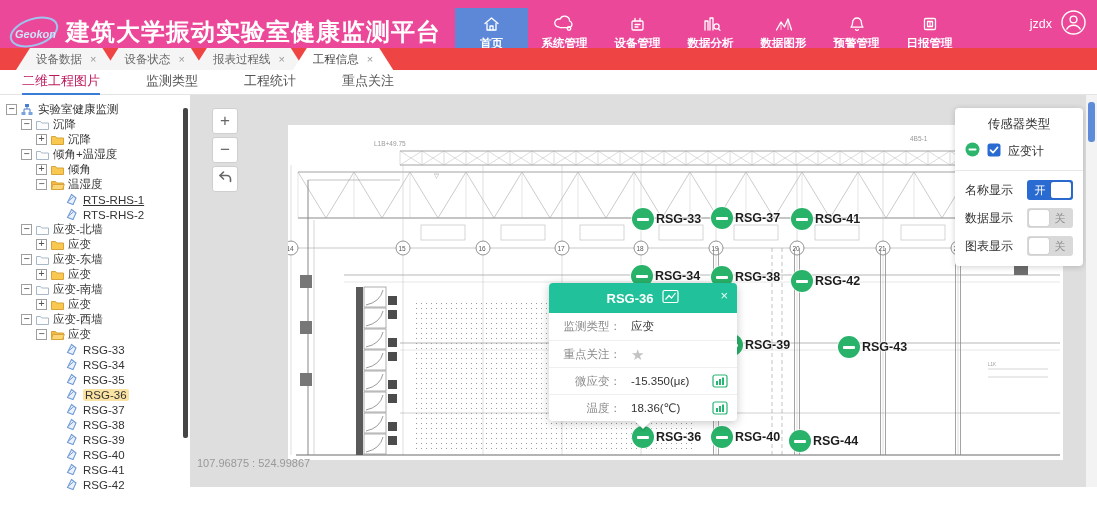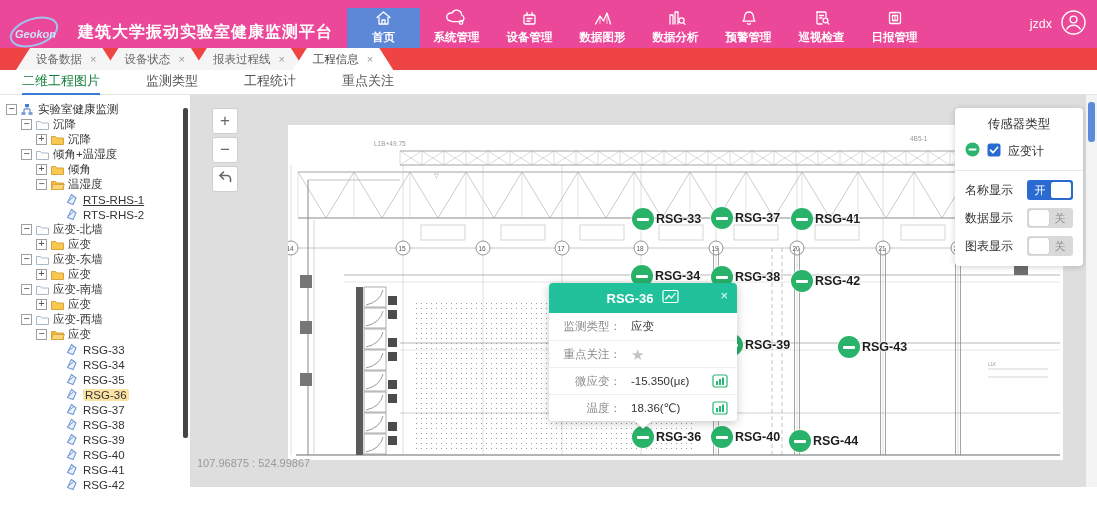--- a/index.html
+++ b/index.html
@@ -3,44 +3,44 @@
 <meta charset="utf-8">
 <style>
   *{margin:0;padding:0;box-sizing:border-box}
   html,body{background:#fff}
   #app{position:relative;width:1097px;height:515px;background:#fff;overflow:hidden;
        font-family:"Liberation Sans","DejaVu Sans",sans-serif;color:#333;font-size:12px}
 
   
   .header{position:absolute;left:0;top:0;width:1097px;height:64px;background:#ec4899;display:flex;align-items:center}
   .logo{width:56px;height:40px;margin-left:6px;flex:0 0 auto}
-  .app-title{color:#fff;font-size:16px;font-weight:bold;letter-spacing:1px;margin-left:16px;white-space:nowrap}
+  .app-title{color:#fff;font-size:24px;font-weight:bold;letter-spacing:1px;margin-left:4px;white-space:nowrap}
   .nav{display:flex;margin-left:14px;height:48px}
-  .nav-item{width:73px;height:48px;display:flex;flex-direction:column;align-items:center;cursor:pointer}
+  .nav-item{width:73px;height:48px;display:flex;flex-direction:column;align-items:center;justify-content:center;cursor:pointer}
   .nav-item.active{background:#5d88d8}
   .nav-ic{height:20px;display:flex;align-items:center;justify-content:center}
   .nav-ic svg{display:block}
   .nav-label{color:#fff;font-size:11.5px;font-weight:bold;margin-top:2px;white-space:nowrap}
   .user-box{position:absolute;right:10px;top:0;height:48px;display:flex;align-items:center;gap:8px;color:#fff}
   .user-name{font-size:12.5px}
 
   
   .tabbar{position:absolute;left:0;top:48px;width:1097px;height:22px;background:#ef4444;display:flex;align-items:flex-end;padding-left:16px}
   .wtab{position:relative;height:22px;min-width:96px;padding:0 20px;display:flex;align-items:center;justify-content:center;gap:8px;
         font-size:11.5px;color:#666;background:#f5f5f5;margin-left:-12px;
         clip-path:polygon(14px 0,calc(100% - 14px) 0,100% 100%,0 100%);cursor:pointer}
   .wtab:first-child{margin-left:0}
   .wtab.active{background:#fff;color:#444;z-index:3}
   .wtab .tclose{color:#9a9a9a;font-size:11px}
 
   
   .subtabs{position:absolute;left:0;top:70px;width:1097px;height:25px;background:#fff;border-bottom:1px solid #e4e4e4;
            display:flex;align-items:center;padding-left:22px;gap:46px}
   .subtab{font-size:13px;color:#555;height:25px;display:flex;align-items:center;cursor:pointer;border-bottom:2px solid transparent}
-  .subtab.active{color:#15803d;border-bottom:2px solid #3a7bd5}
+  .subtab.active{color:#be185d;border-bottom:2px solid #3a7bd5}
 
   
   .tree{position:absolute;left:0;top:95px;width:190px;height:400px;background:#fff;overflow:hidden;padding-top:7px}
   .trow{height:15px;display:flex;align-items:center;font-size:11.5px;color:#333;white-space:nowrap;cursor:pointer}
   .trow.selected .tlabel{background:#fbe3a3;border-radius:2px;padding:0 2px}
   .texp{width:11px;height:11px;border:1px solid #9f9f9f;background:#fff;color:#555;font-size:10px;line-height:8px;
         text-align:center;margin-right:3px;flex:0 0 auto;font-family:"DejaVu Sans Mono",monospace}
   .ticon{width:15px;height:13px;margin-right:3px;flex:0 0 auto;display:flex;align-items:center}
   .ticon svg{display:block}
   .tree-scroll{position:absolute;left:183px;top:108px;width:5px;height:330px;background:#454545;border-radius:2px}
@@ -139,56 +139,44 @@
             <svg width="19" height="18" viewBox="0 0 19 18">
               <rect x="4" y="6" width="11" height="9" rx="1.3" stroke="#fff" stroke-width="1.3" fill="none" stroke-linecap="round" stroke-linejoin="round"></rect>
               <path d="M7 6V3.5M12 6V3.5M7 9.5h5M7 12h3" stroke="#fff" stroke-width="1.3" fill="none" stroke-linecap="round" stroke-linejoin="round"></path>
             </svg>
           </span>
         <span class="nav-label">设备管理</span>
       </div>
         <div class="nav-item">
         <span class="nav-ic">
             <svg width="20" height="18" viewBox="0 0 20 18">
-              <path d="M2.5 15 7 7l3.5 5L14 4l3.5 11" stroke="#fff" stroke-width="1.3" fill="none" stroke-linecap="round" stroke-linejoin="round"></path>
-              <path d="M7 7v8M14 4v11" stroke="#fff" stroke-width="1" opacity=".7"></path>
-            </svg>
-          </span>
-        <span class="nav-label">数据图形</span>
-      </div>
-        <div class="nav-item">
-        <span class="nav-ic">
-            <svg width="20" height="18" viewBox="0 0 20 18">
               <path d="M4 15V6h3v9M9 15V3h3v12" stroke="#fff" stroke-width="1.3" fill="none" stroke-linecap="round" stroke-linejoin="round"></path>
               <circle cx="15.5" cy="11.5" r="2.6" stroke="#fff" stroke-width="1.3" fill="none" stroke-linecap="round" stroke-linejoin="round"></circle>
               <path d="M17.4 13.6 19 15.4" stroke="#fff" stroke-width="1.3" fill="none" stroke-linecap="round" stroke-linejoin="round"></path>
             </svg>
           </span>
         <span class="nav-label">数据分析</span>
+      </div>
+        <div class="nav-item">
+        <span class="nav-ic">
+            <svg width="20" height="18" viewBox="0 0 20 18">
+              <path d="M2.5 15 7 7l3.5 5L14 4l3.5 11" stroke="#fff" stroke-width="1.3" fill="none" stroke-linecap="round" stroke-linejoin="round"></path>
+              <path d="M7 7v8M14 4v11" stroke="#fff" stroke-width="1" opacity=".7"></path>
+            </svg>
+          </span>
+        <span class="nav-label">数据图形</span>
       </div>
         <div class="nav-item">
         <span class="nav-ic">
             <svg width="18" height="18" viewBox="0 0 18 18">
               <path d="M9 3a4.4 4.4 0 0 1 4.4 4.4c0 3.2 1.2 4.3 1.6 4.8H3c.4-.5 1.6-1.6 1.6-4.8A4.4 4.4 0 0 1 9 3Z" stroke="#fff" stroke-width="1.3" fill="none" stroke-linecap="round" stroke-linejoin="round"></path>
               <path d="M7.6 14.5a1.5 1.5 0 0 0 2.8 0" stroke="#fff" stroke-width="1.3" fill="none" stroke-linecap="round" stroke-linejoin="round"></path>
             </svg>
           </span>
         <span class="nav-label">预警管理</span>
-      </div>
-        <div class="nav-item">
-        <span class="nav-ic">
-            <svg width="19" height="18" viewBox="0 0 19 18">
-              <path d="M5 3h8a1 1 0 0 1 1 1v4" stroke="#fff" stroke-width="1.3" fill="none" stroke-linecap="round" stroke-linejoin="round"></path>
-              <path d="M5 3v11a1 1 0 0 0 1 1h4" stroke="#fff" stroke-width="1.3" fill="none" stroke-linecap="round" stroke-linejoin="round"></path>
-              <path d="M7.5 6.5h4M7.5 9h2.5" stroke="#fff" stroke-width="1.3" fill="none" stroke-linecap="round" stroke-linejoin="round"></path>
-              <circle cx="13.5" cy="11.5" r="2.4" stroke="#fff" stroke-width="1.3" fill="none" stroke-linecap="round" stroke-linejoin="round"></circle>
-              <path d="M15.2 13.4 16.8 15" stroke="#fff" stroke-width="1.3" fill="none" stroke-linecap="round" stroke-linejoin="round"></path>
-            </svg>
-          </span>
-        <span class="nav-label">巡视检查</span>
       </div>
         <div class="nav-item">
         <span class="nav-ic">
             <svg width="18" height="18" viewBox="0 0 18 18">
               <rect x="3.5" y="3.5" width="11" height="11" rx="1.3" stroke="#fff" stroke-width="1.3" fill="none" stroke-linecap="round" stroke-linejoin="round"></rect>
               <rect x="6.5" y="6.5" width="5" height="5" stroke="#fff" stroke-width="1.3" fill="none" stroke-linecap="round" stroke-linejoin="round"></rect>
               <path d="M9 6.5v5" stroke="#fff" stroke-width="1"></path>
             </svg>
           </span>
         <span class="nav-label">日报管理</span>

